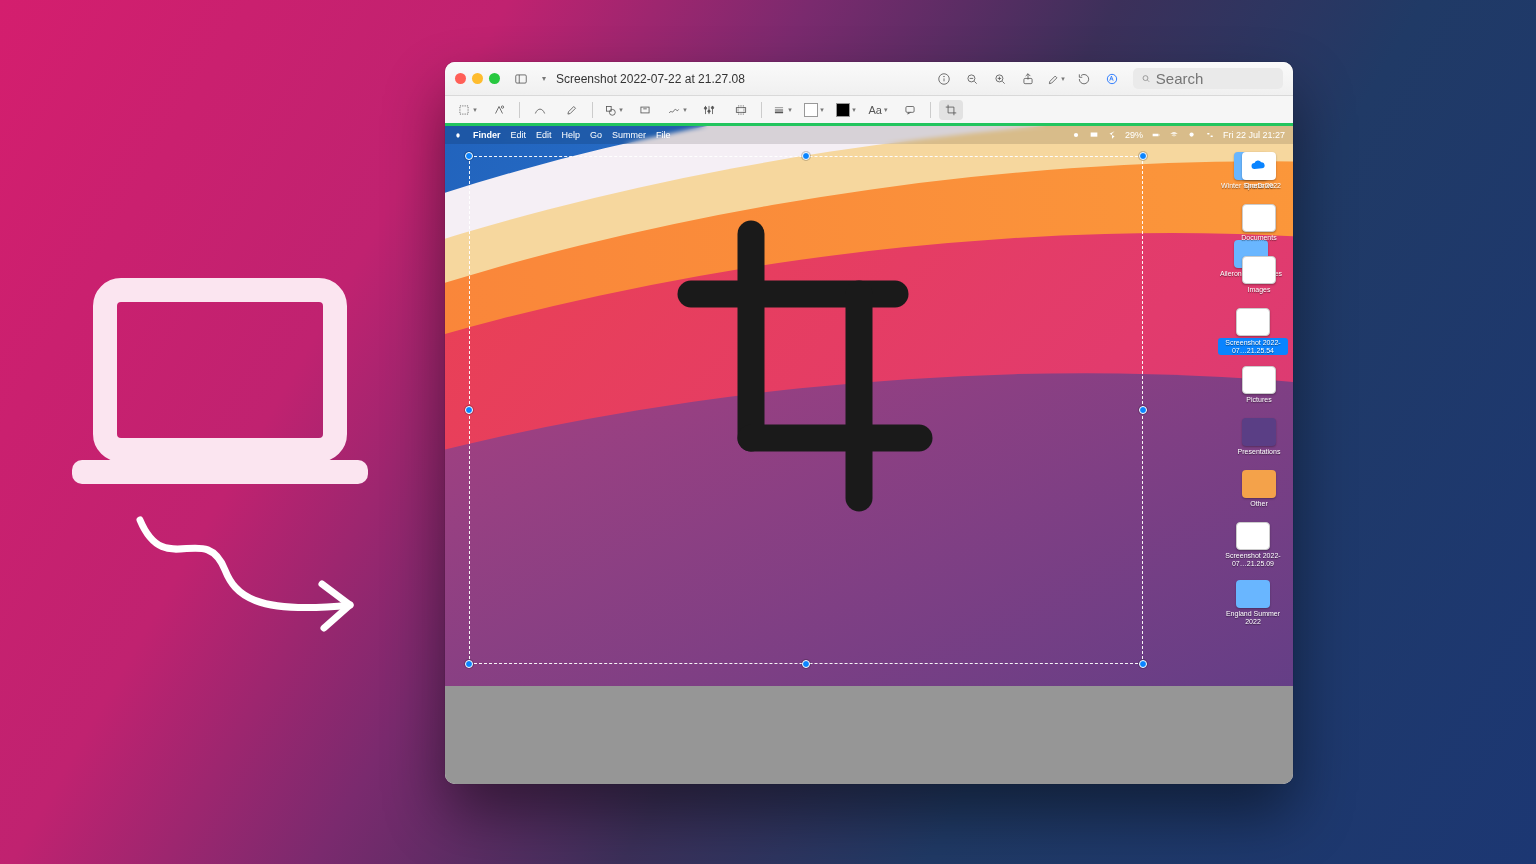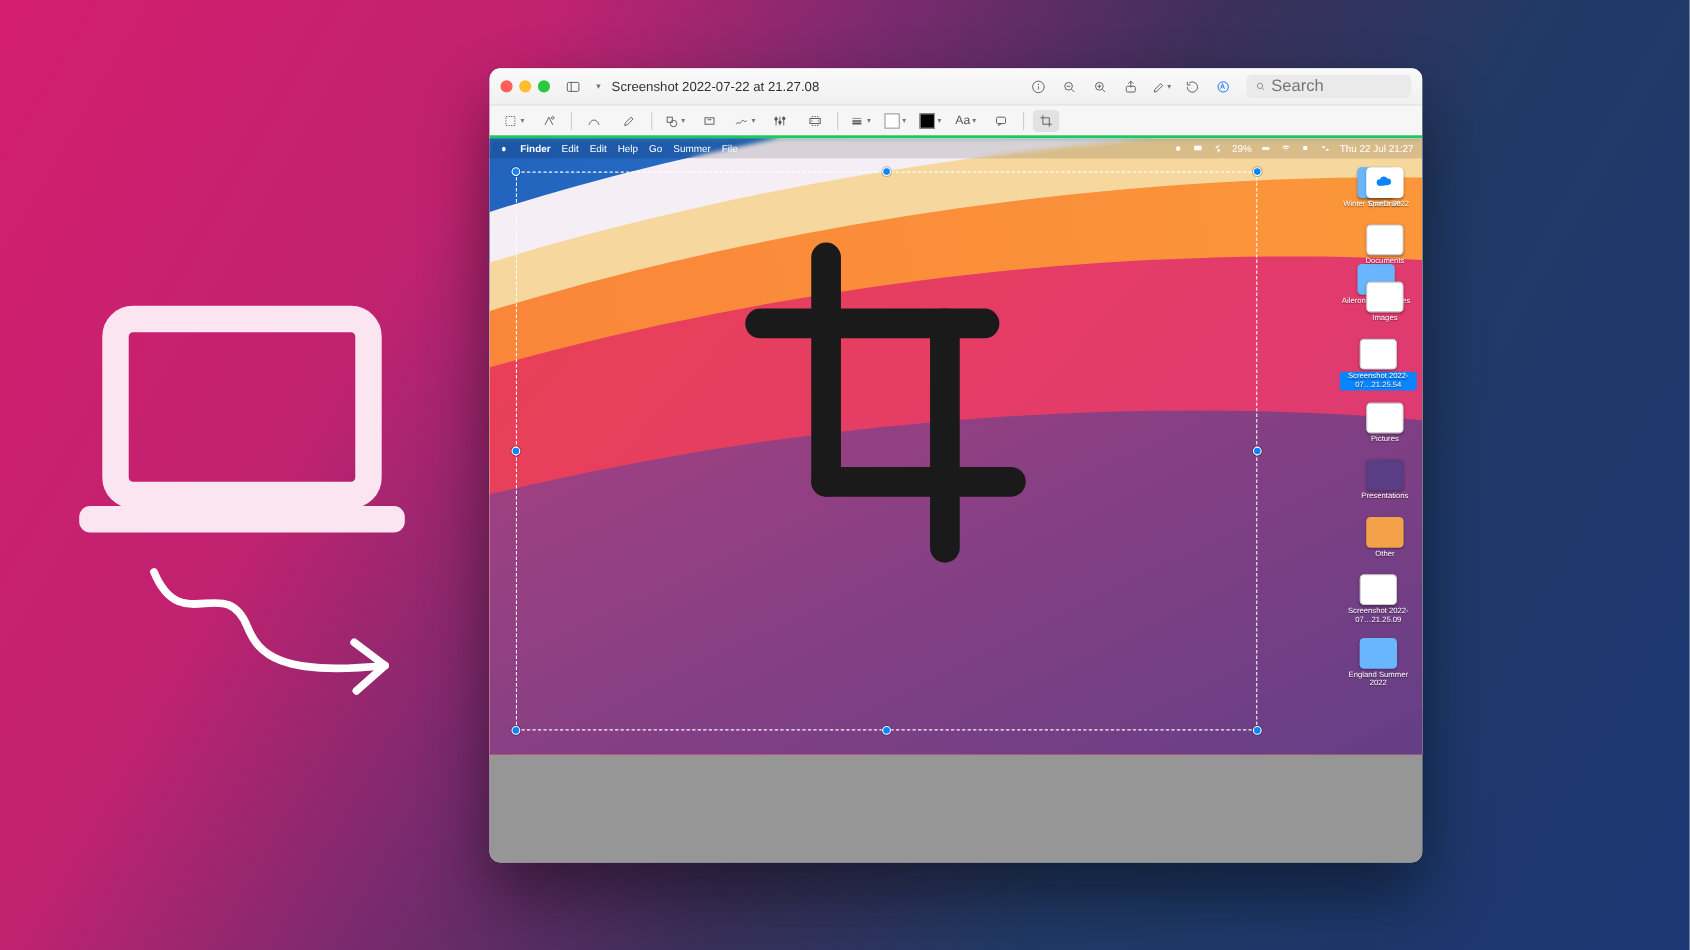--- a/index.html
+++ b/index.html
@@ -307,21 +307,21 @@
               <path d="M3 9c5-5 13-5 18 0M6 13c3-3 9-3 12 0M10 17c1-1 3-1 4 0"></path>
             </svg>
           <svg viewBox="0 0 24 24">
               <circle cx="11" cy="11" r="5"></circle>
               <line x1="15" y1="15" x2="19" y2="19"></line>
             </svg>
           <svg viewBox="0 0 24 24">
               <rect x="5" y="7" width="6" height="4" rx="2"></rect>
               <rect x="13" y="13" width="6" height="4" rx="2"></rect>
             </svg>
-          <span>Thu 22 Jul  21:27</span>
+          <span>Fri 22 Jul  21:27</span>
         </div>
       </div>
 
       <div class="desktop-icons">
         <div class="dicon">
             <div class="thumb"></div>
             <div class="label">Winter Sports 2022</div>
           </div>
         <div class="dicon" style="position:absolute;right:-2px;top:0;width:60px;">
             <div class="thumb cloud">

